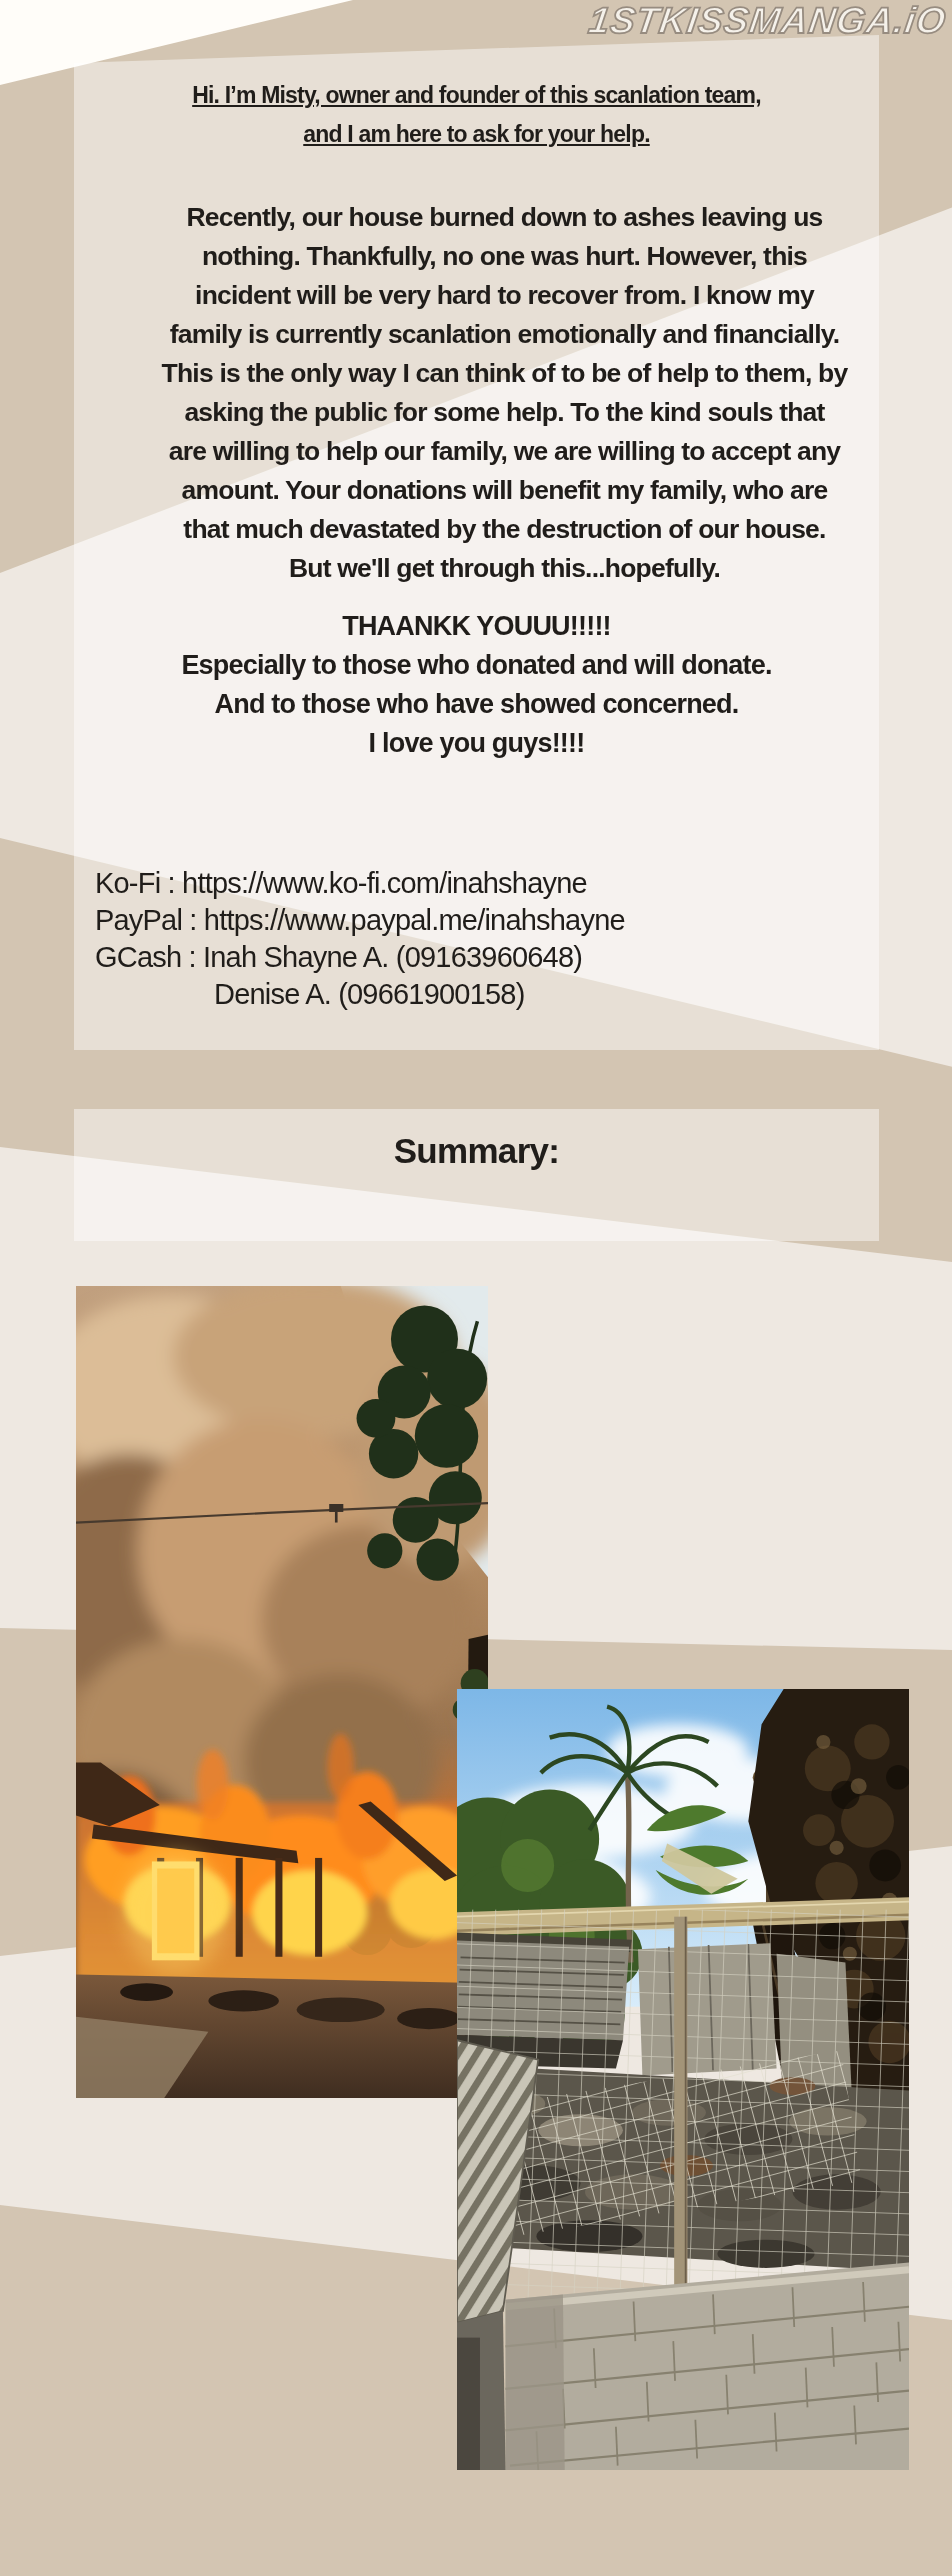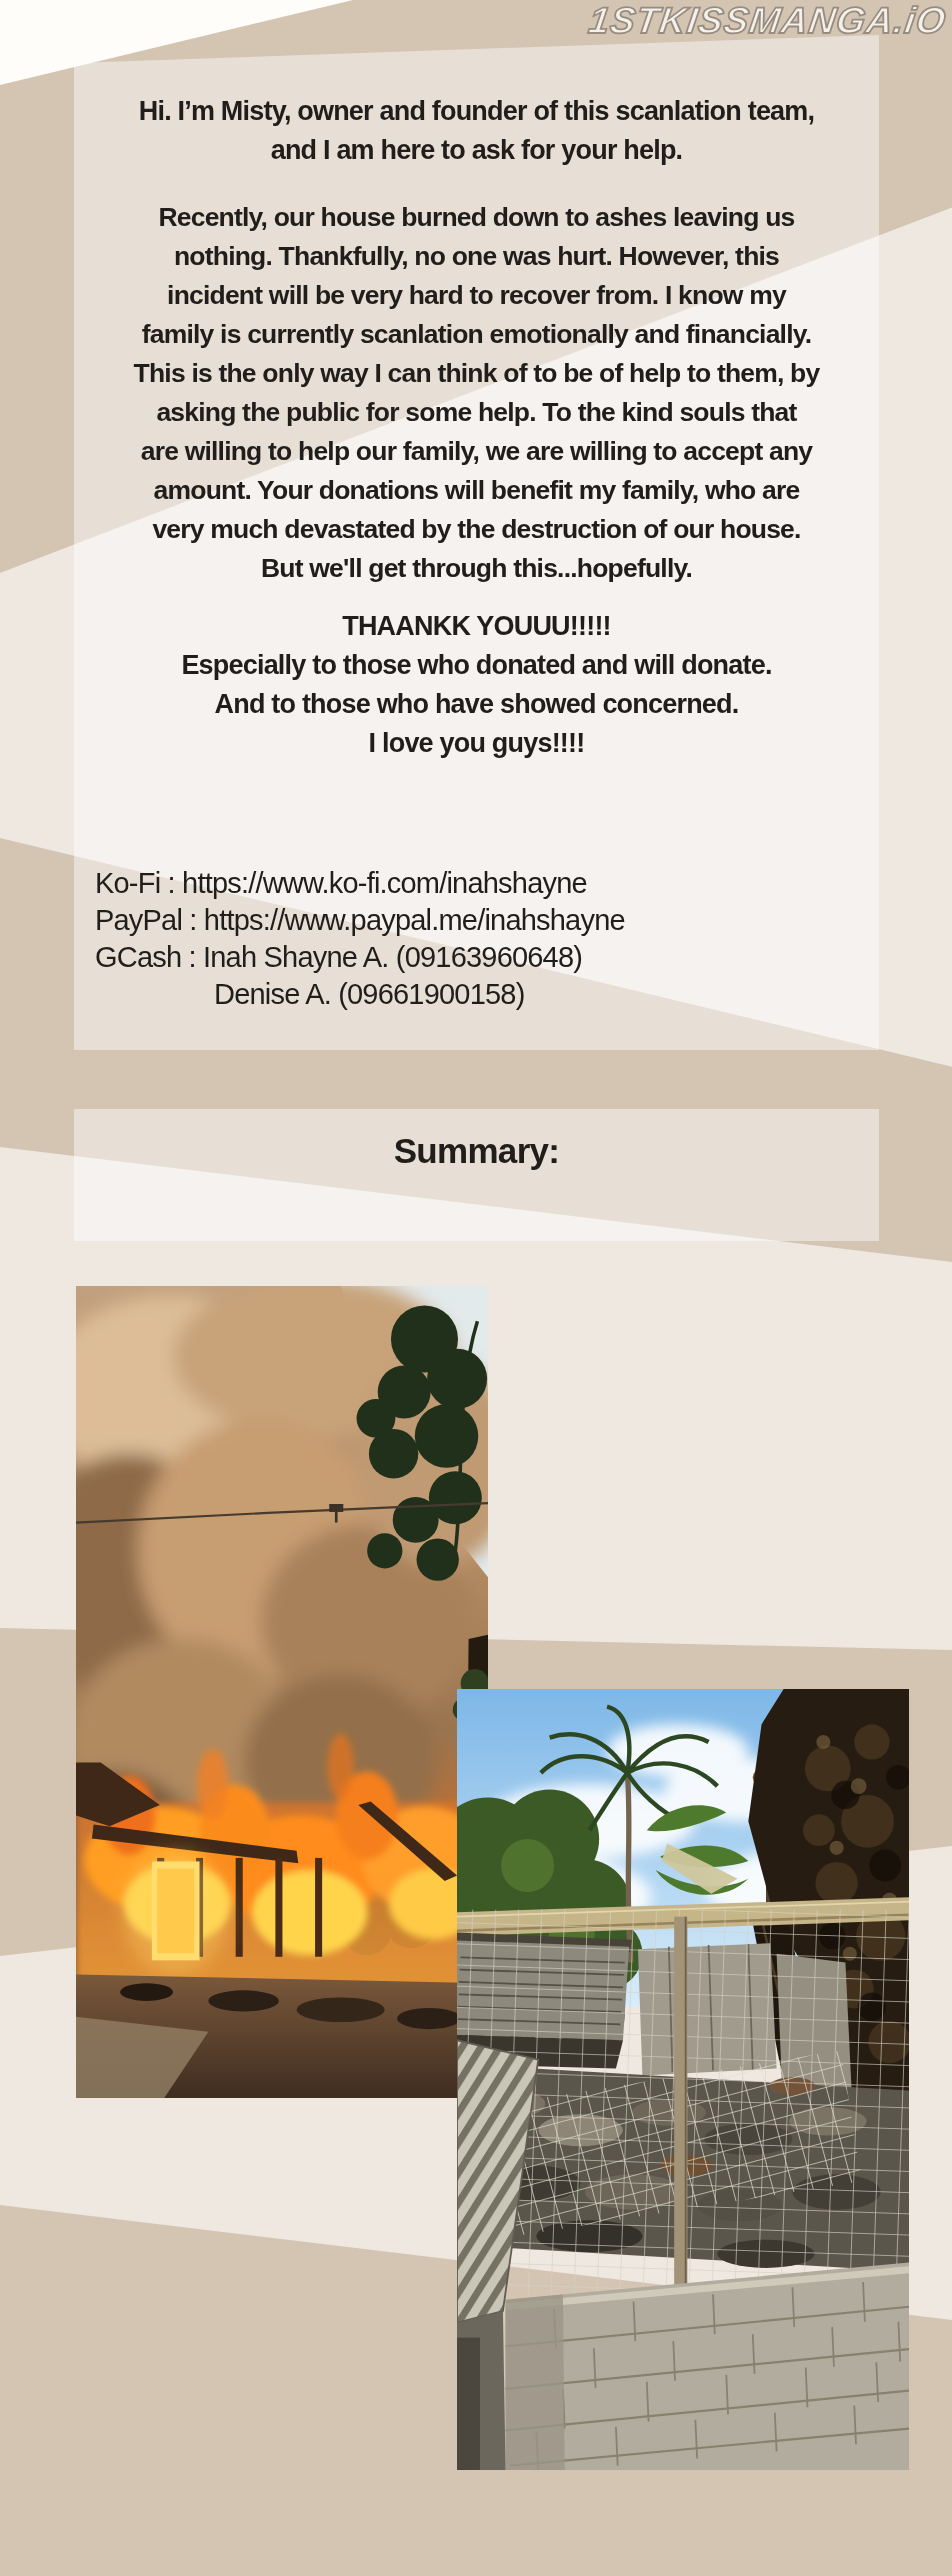--- a/index.html
+++ b/index.html
@@ -12,22 +12,22 @@
   .bgshape{position:absolute;inset:0;}
   #bg-wedge-white{background:#fffdf9;clip-path:polygon(0px 0px,353px 0px,0px 85px);}
   #bg-band-a{background:#eee8e1;clip-path:polygon(0px 573px,953px 207px,953px 1067px,0px 838px);}
   #bg-band-b1{background:#eee8e1;clip-path:polygon(0px 1147px,953px 1262px,953px 1650px,0px 1628px);}
   #bg-band-b2{background:#eee8e1;clip-path:polygon(0px 1956px,953px 1846px,953px 2320px,0px 2205px);}
   .panel{position:absolute;left:74px;width:805px;background:rgba(255,255,255,0.46);}
   #panel-notice{top:35px;height:1015px;clip-path:polygon(0 28px,100% 0,100% 100%,0 100%);}
   #panel-summary{top:1109px;height:132px;}
   .tblock{position:absolute;left:74px;width:805px;text-align:center;font-weight:700;}
   .tblock div{white-space:nowrap;}
-  #intro-block{top:92px;font-size:27px;line-height:39px;letter-spacing:-0.8px;}
-  #body-block{top:198px;font-size:26.5px;line-height:39px;letter-spacing:-0.8px;}
+  #intro-block{top:76px;font-size:23px;line-height:39px;letter-spacing:-0.8px;text-decoration:underline;}
+  #body-block{top:198px;font-size:26.5px;line-height:39px;letter-spacing:-0.8px;padding-left:28px;}
   #thanks-block{top:607px;font-size:27px;line-height:39px;letter-spacing:-0.8px;}
   #donation-block{left:95px;width:783px;top:865px;text-align:left;font-weight:400;
     font-size:29px;line-height:37px;letter-spacing:-0.8px;}
   #donation-block .indent{padding-left:119px;}
   #summary-title{top:1129px;font-size:35px;line-height:44px;letter-spacing:-0.7px;text-align:center;}
   #summary-line{top:1173px;font-size:34px;line-height:44px;letter-spacing:-1.1px;}
   #watermark{
     position:absolute;top:0px;right:7px;z-index:30;
     font-size:37px;font-style:italic;font-weight:700;letter-spacing:0.9px;
     color:rgba(247,243,237,0.95);
@@ -61,21 +61,21 @@
 
   <div class="tblock" id="body-block">
     <div>Recently, our house burned down to ashes leaving us</div>
     <div>nothing. Thankfully, no one was hurt. However, this</div>
     <div>incident will be very hard to recover from. I know my</div>
     <div>family is currently scanlation emotionally and financially.</div>
     <div>This is the only way I can think of to be of help to them, by</div>
     <div>asking the public for some help. To the kind souls that</div>
     <div>are willing to help our family, we are willing to accept any</div>
     <div>amount. Your donations will benefit my family, who are</div>
-    <div>very much devastated by the destruction of our house.</div>
+    <div>that much devastated by the destruction of our house.</div>
     <div>But we'll get through this...hopefully.</div>
   </div>
 
   <div class="tblock" id="thanks-block">
     <div>THAANKK YOUUU!!!!!</div>
     <div>Especially to those who donated and will donate.</div>
     <div>And to those who have showed concerned.</div>
     <div>I love you guys!!!!</div>
   </div>
 

